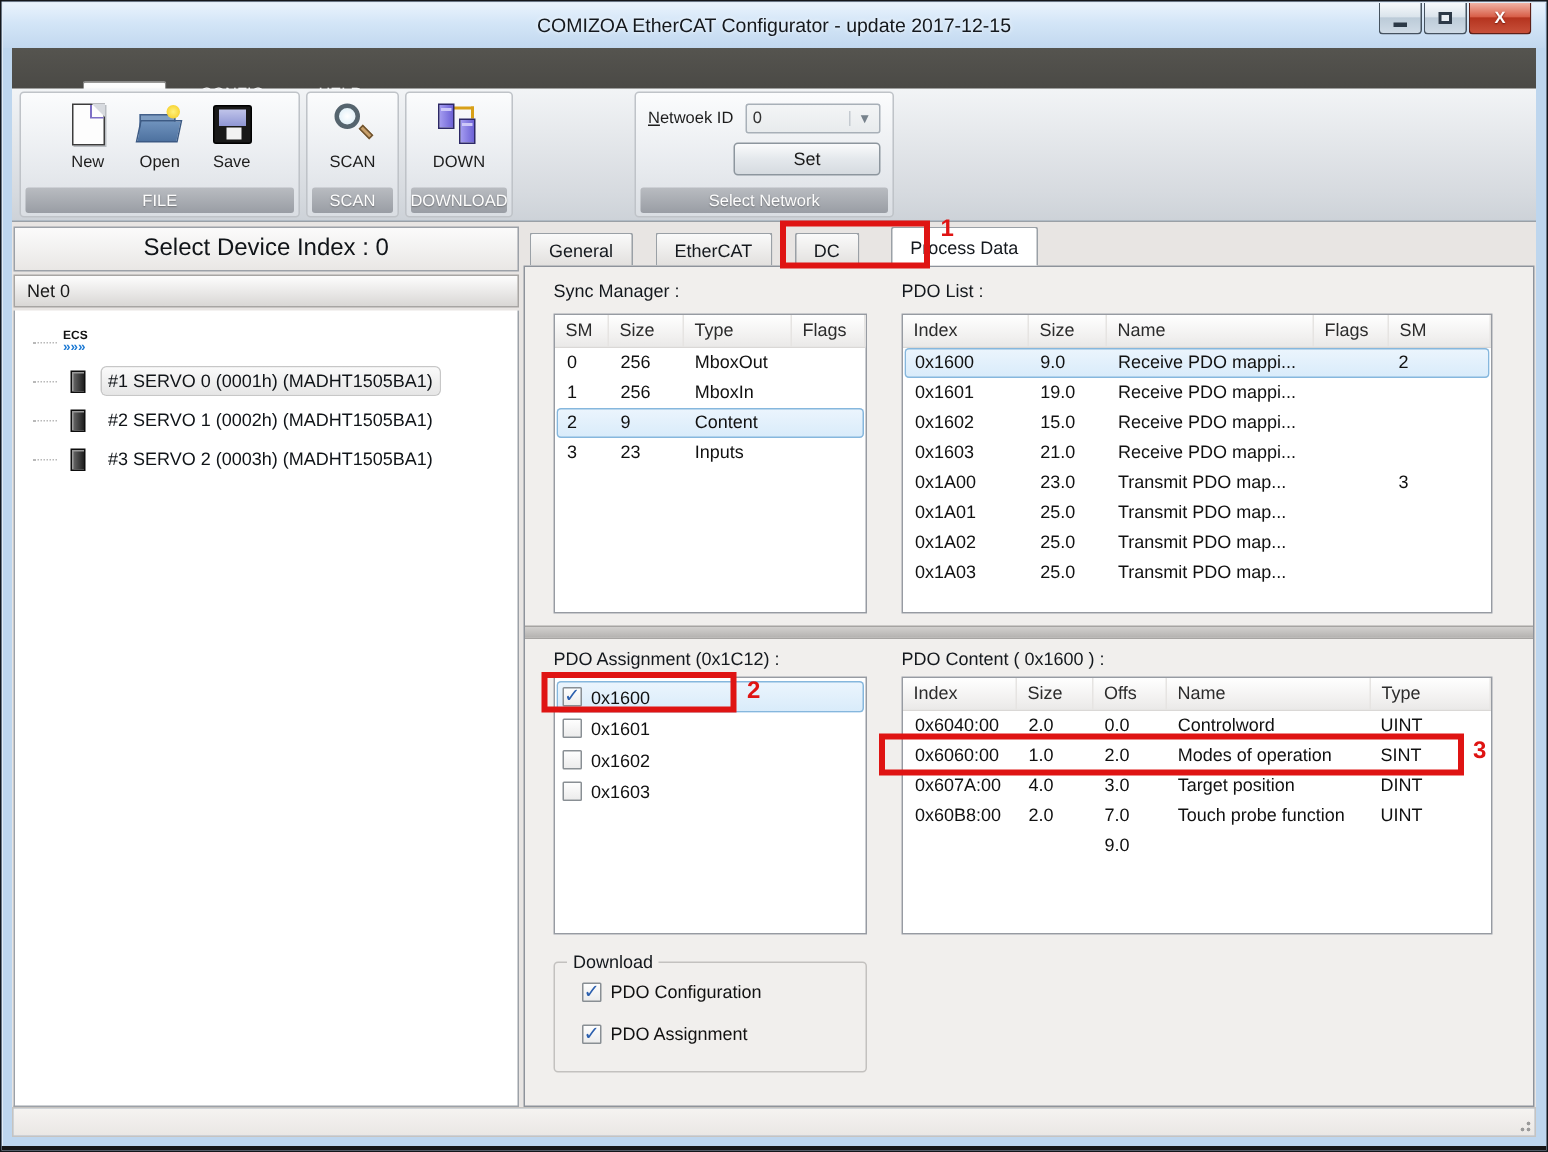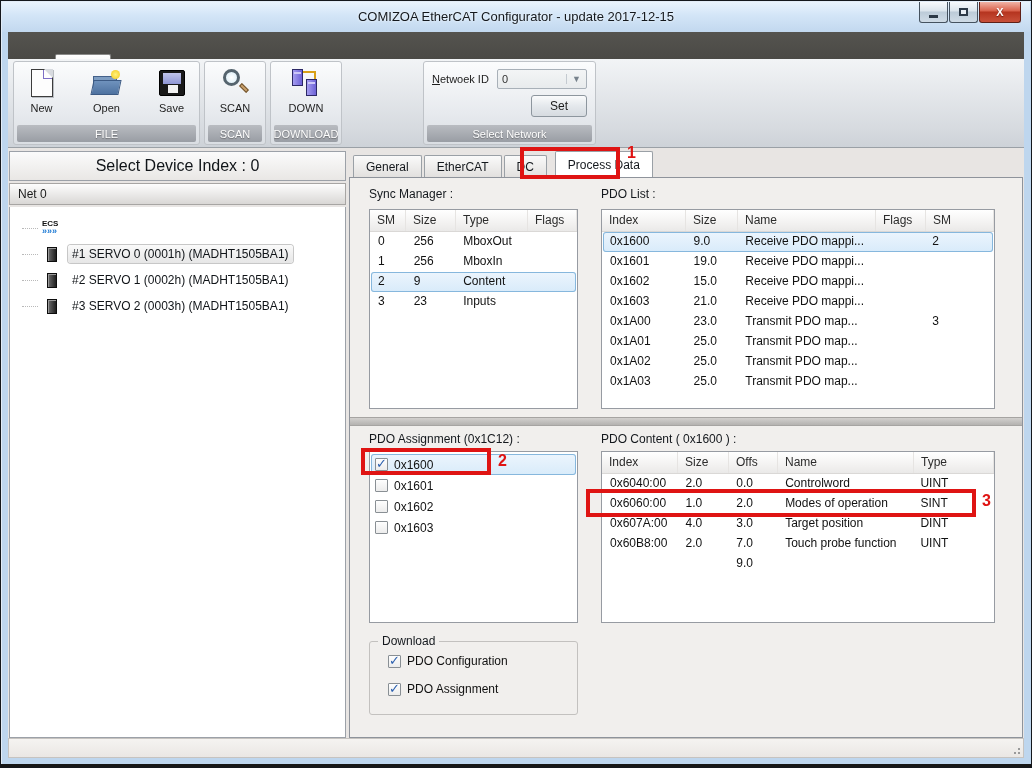--- a/index.html
+++ b/index.html
@@ -67,37 +67,37 @@
     background:linear-gradient(180deg,#fbfcfd,#e7eaee 62%,#dadee3);
     border:1px solid #bfc3c8;border-radius:3px;
   }
   .rgroup-footer{
     position:absolute;left:3px;right:3px;bottom:2px;height:17px;
     background:linear-gradient(#b9bcc1,#999da4);
     border-radius:2px;color:#fdfdfd;font-size:11px;
     display:flex;align-items:center;justify-content:center;
     text-shadow:0 1px 1px rgba(60,60,60,.5);
   }
-  .rbuttons{position:absolute;top:4px;left:0;right:0;display:flex;justify-content:center;gap:21px;}
+  .rbuttons{position:absolute;top:4px;left:0;right:0;display:flex;justify-content:center;gap:4px;}
   .rbtn{display:flex;flex-direction:column;align-items:center;width:44px;cursor:default;}
   .rbtn .ricon{height:34px;display:flex;align-items:center;justify-content:center;}
   .rbtn .rlabel{font-size:11px;color:#1d1d1d;margin-top:2px;}
 
   
   .nwk-row{position:absolute;top:7px;left:8px;right:8px;display:flex;align-items:center;}
   .nwk-label{font-size:11px;color:#1d1d1d;display:inline-block;}
   .nwk-label::first-letter{text-decoration:underline;}
   .combo{
     margin-left:8px;flex:1;height:20px;border:1px solid #a8b0b8;
     background:linear-gradient(#f3f5f6,#e8ebed);display:flex;align-items:center;
     font-size:11px;color:#333;padding-left:4px;border-radius:2px;
   }
   .combo .arrow{margin-left:auto;padding:0 5px;color:#77828c;font-size:9px;border-left:1px solid #c4cad0;}
   .set-btn{
-    position:absolute;top:33px;right:8px;width:56px;height:22px;
+    position:absolute;top:33px;right:8px;width:98px;height:22px;
     border:1px solid #8d969e;border-radius:3px;
     background:linear-gradient(#fafbfc,#e4e8ec 50%,#d6dbe0);
     font-size:12px;color:#1b1b1b;display:flex;align-items:center;justify-content:center;
   }
 
   
   .ic-new{width:22px;height:28px;background:#fdfdfd;border:1px solid #3c3c3c;position:relative;box-shadow:1px 1px 0 #b9bdc2;}
   .ic-new::after{content:"";position:absolute;right:-1px;top:-1px;border-style:solid;border-width:0 9px 9px 0;border-color:transparent #d7dadf transparent transparent;box-shadow:-1px 1px 0 #7d6fc6;}
   .ic-open{width:30px;height:26px;position:relative;}
   .ic-open .back{position:absolute;left:1px;top:6px;width:24px;height:18px;background:#7e9dc2;border:1px solid #44618a;}
@@ -162,21 +162,21 @@
   .icon-ecs-master::after{content:"\00BB\00BB\00BB";color:#1d7ad4;font-size:9px;font-weight:bold;position:absolute;top:7px;left:2px;}
   .icon-servo-drive{width:10px;height:15px;border:1px solid #0d0d0d;background:linear-gradient(90deg,#6e6e6e,#1f1f1f);box-shadow:inset 1px 1px 0 #9a9a9a;}
 
   
   .right-panel{position:absolute;left:341px;top:3px;right:1px;bottom:0;}
   .tabstrip{position:absolute;left:0;top:0;right:0;height:26px;display:flex;align-items:flex-end;padding-left:4px;}
   .tab{
     height:22px;padding:0 12px;display:flex;align-items:center;justify-content:center;
     font-size:12px;color:#14181d;border:1px solid #9aa0a6;border-bottom:none;
     border-radius:2px 2px 0 0;background:linear-gradient(#fafafa,#e2e0de);
-    margin-right:2px;cursor:default;
+    margin-right:15px;cursor:default;
   }
   .tab.active{
     height:26px;background:#fff;position:relative;z-index:5;margin-left:6px;
   }
   .rp-content{
     position:absolute;left:0;right:0;top:26px;bottom:0;
     background:#f1efed;border:1px solid #8e939b;
   }
   .sec-label{position:absolute;font-size:12px;color:#14181d;}
   .panel-box{position:absolute;background:#fff;border:1px solid #979ba2;}

